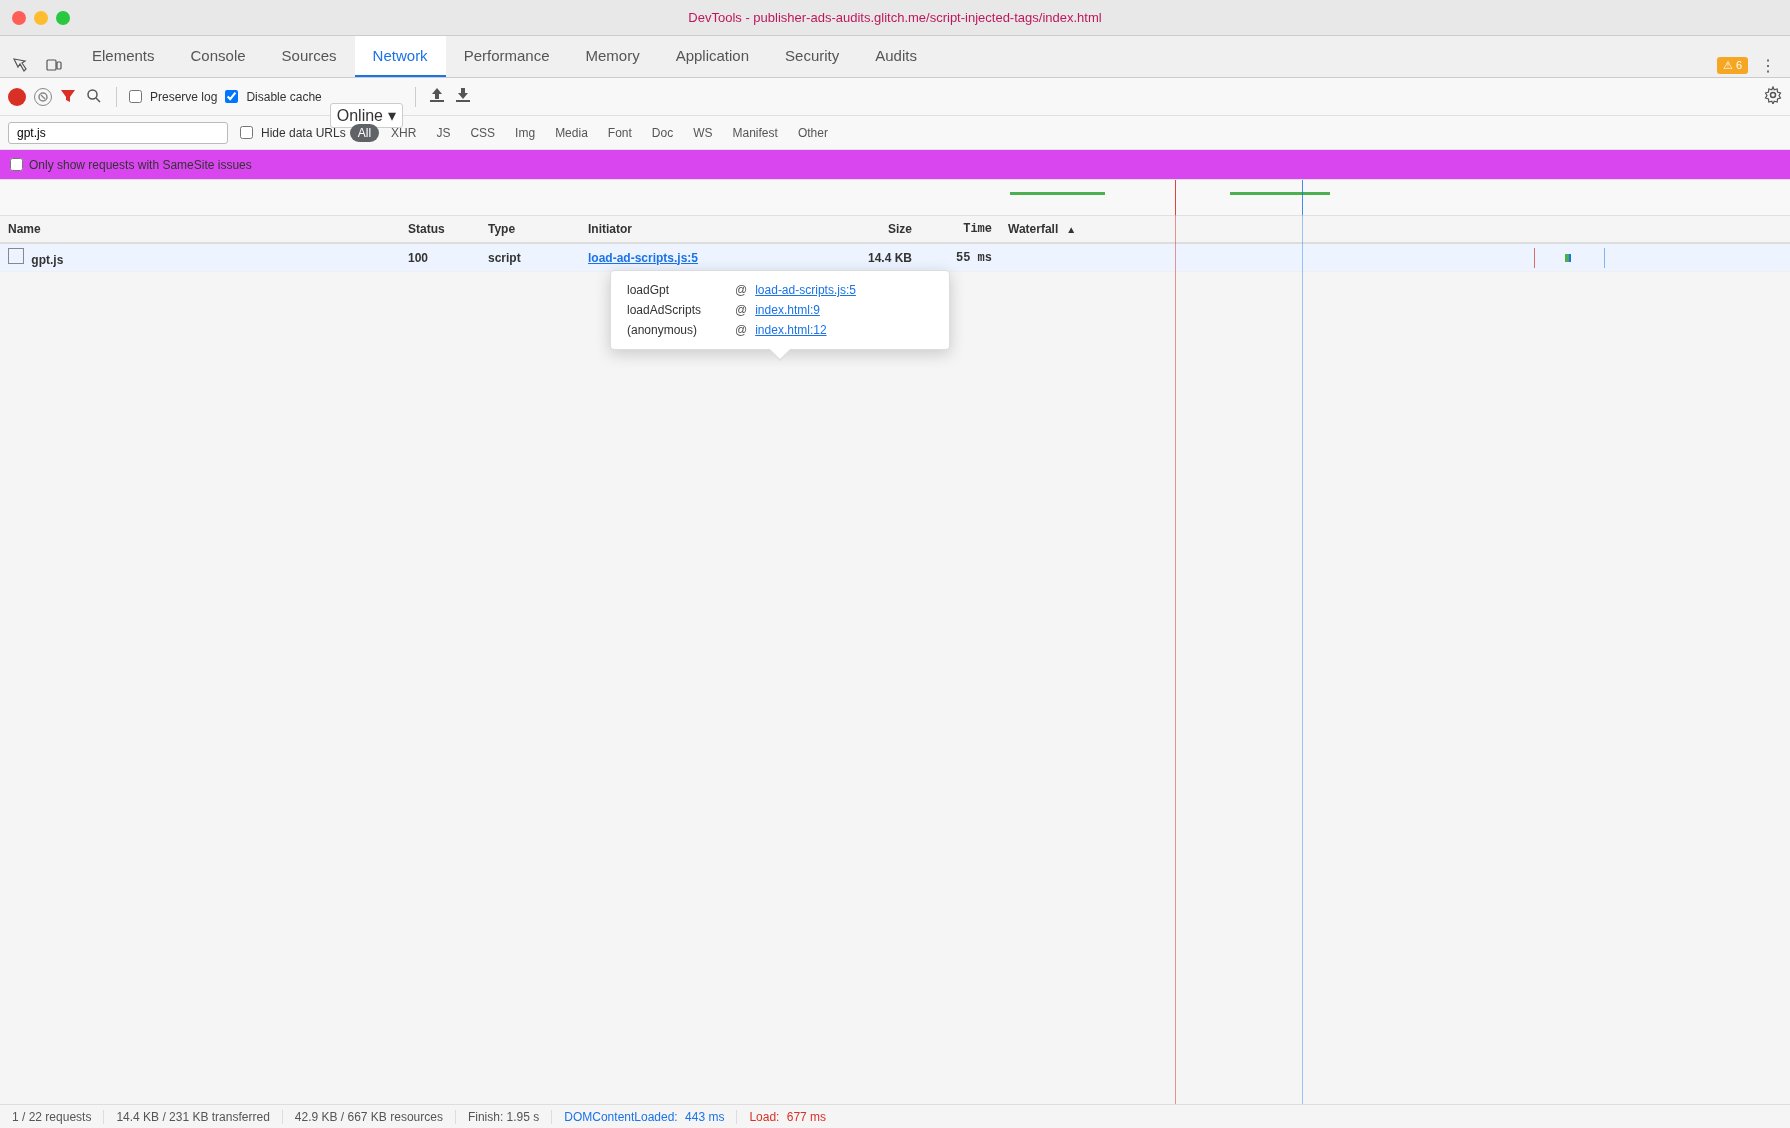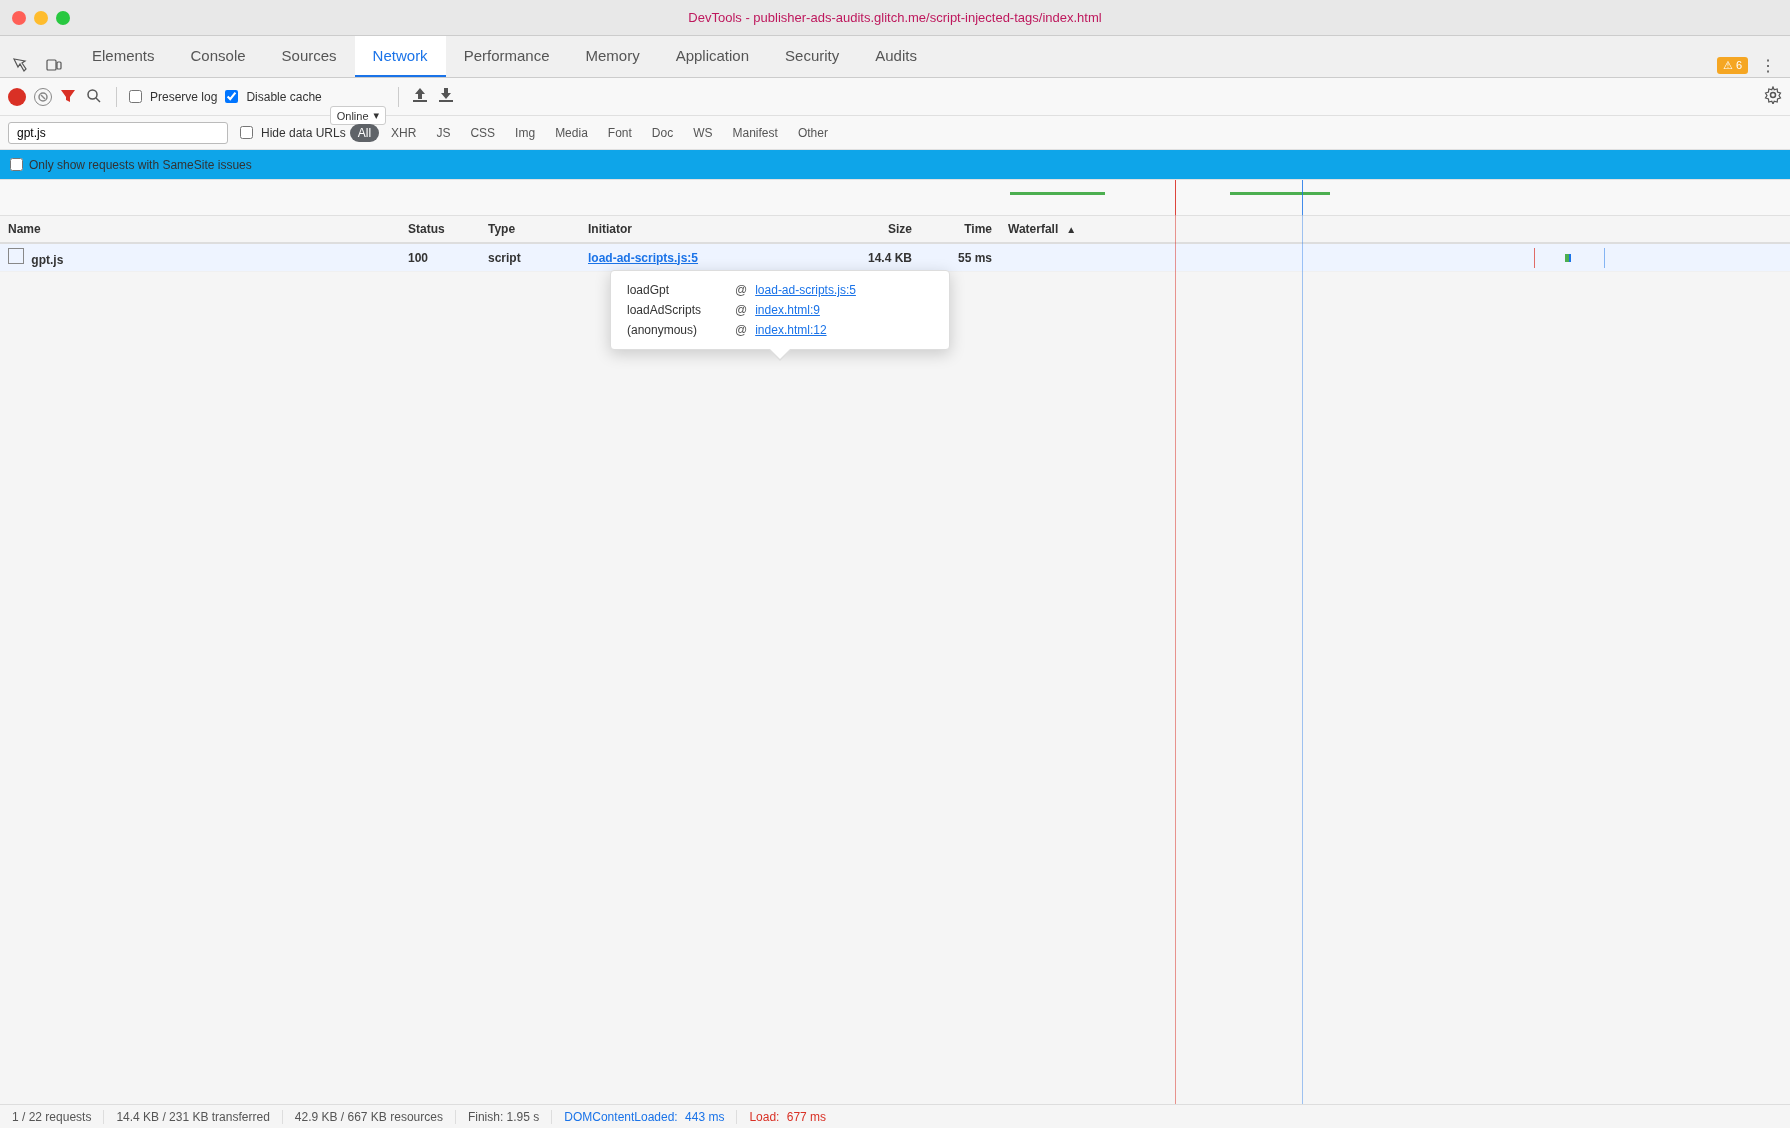--- a/index.html
+++ b/index.html
@@ -164,21 +164,21 @@
       width: 13px; height: 13px;
     }
     .online-select {
       display: flex;
       align-items: center;
       border: 1px solid #ccc;
       border-radius: 3px;
       padding: 2px 6px;
       background: white;
       cursor: pointer;
-      font-size: 11px;
+      font-size: 16px;
       gap: 5px;
       margin-top: 38px;
     }
     .upload-icon, .download-icon {
       cursor: pointer;
       color: #555;
       font-size: 14px;
     }
     .settings-icon {
       margin-left: auto;
@@ -215,21 +215,21 @@
       background: transparent;
       color: #555;
     }
     .filter-type-btn.active {
       background: #5f6368;
       color: white;
     }
 
     
     .samesite-row {
-      background: #0ea5e9;
+      background: #d946ef;
       height: 30px;
       display: flex;
       align-items: center;
       border-bottom: 1px solid #e0e0e0;
       padding: 0 10px;
       gap: 6px;
       font-size: 12px;
       color: #333;
     }
 
@@ -252,21 +252,21 @@
       background: #f5f5f5;
       border-bottom: 2px solid #ddd;
       height: 28px;
       align-items: center;
     }
     .col-name { width: 400px; min-width: 400px; padding: 0 8px; font-weight: 700; font-size: 12px; }
     .col-status { width: 80px; min-width: 80px; padding: 0 8px; font-weight: 600; font-size: 12px; }
     .col-type { width: 100px; min-width: 100px; padding: 0 8px; font-weight: 600; font-size: 12px; }
     .col-initiator { width: 240px; min-width: 240px; padding: 0 8px; font-weight: 600; font-size: 12px; }
     .col-size { width: 100px; min-width: 100px; padding: 0 8px; font-weight: 600; font-size: 12px; text-align: right; }
-    .col-time { width: 80px; min-width: 80px; padding: 0 8px; font-weight: 600; font-size: 12px; text-align: right; }
+    .col-time { width: 80px; min-width: 80px; padding: 0 8px; font-weight: 600; font-size: 12px; text-align: right; font-family: Liberation Mono, monospace; }
     .col-waterfall { flex: 1; padding: 0 8px; font-weight: 600; font-size: 12px; display: flex; align-items: center; gap: 4px; }
 
     .table-row {
       display: flex;
       border-bottom: 1px solid #f0f0f0;
       height: 28px;
       align-items: center;
       background: #eef4ff;
     }
 

